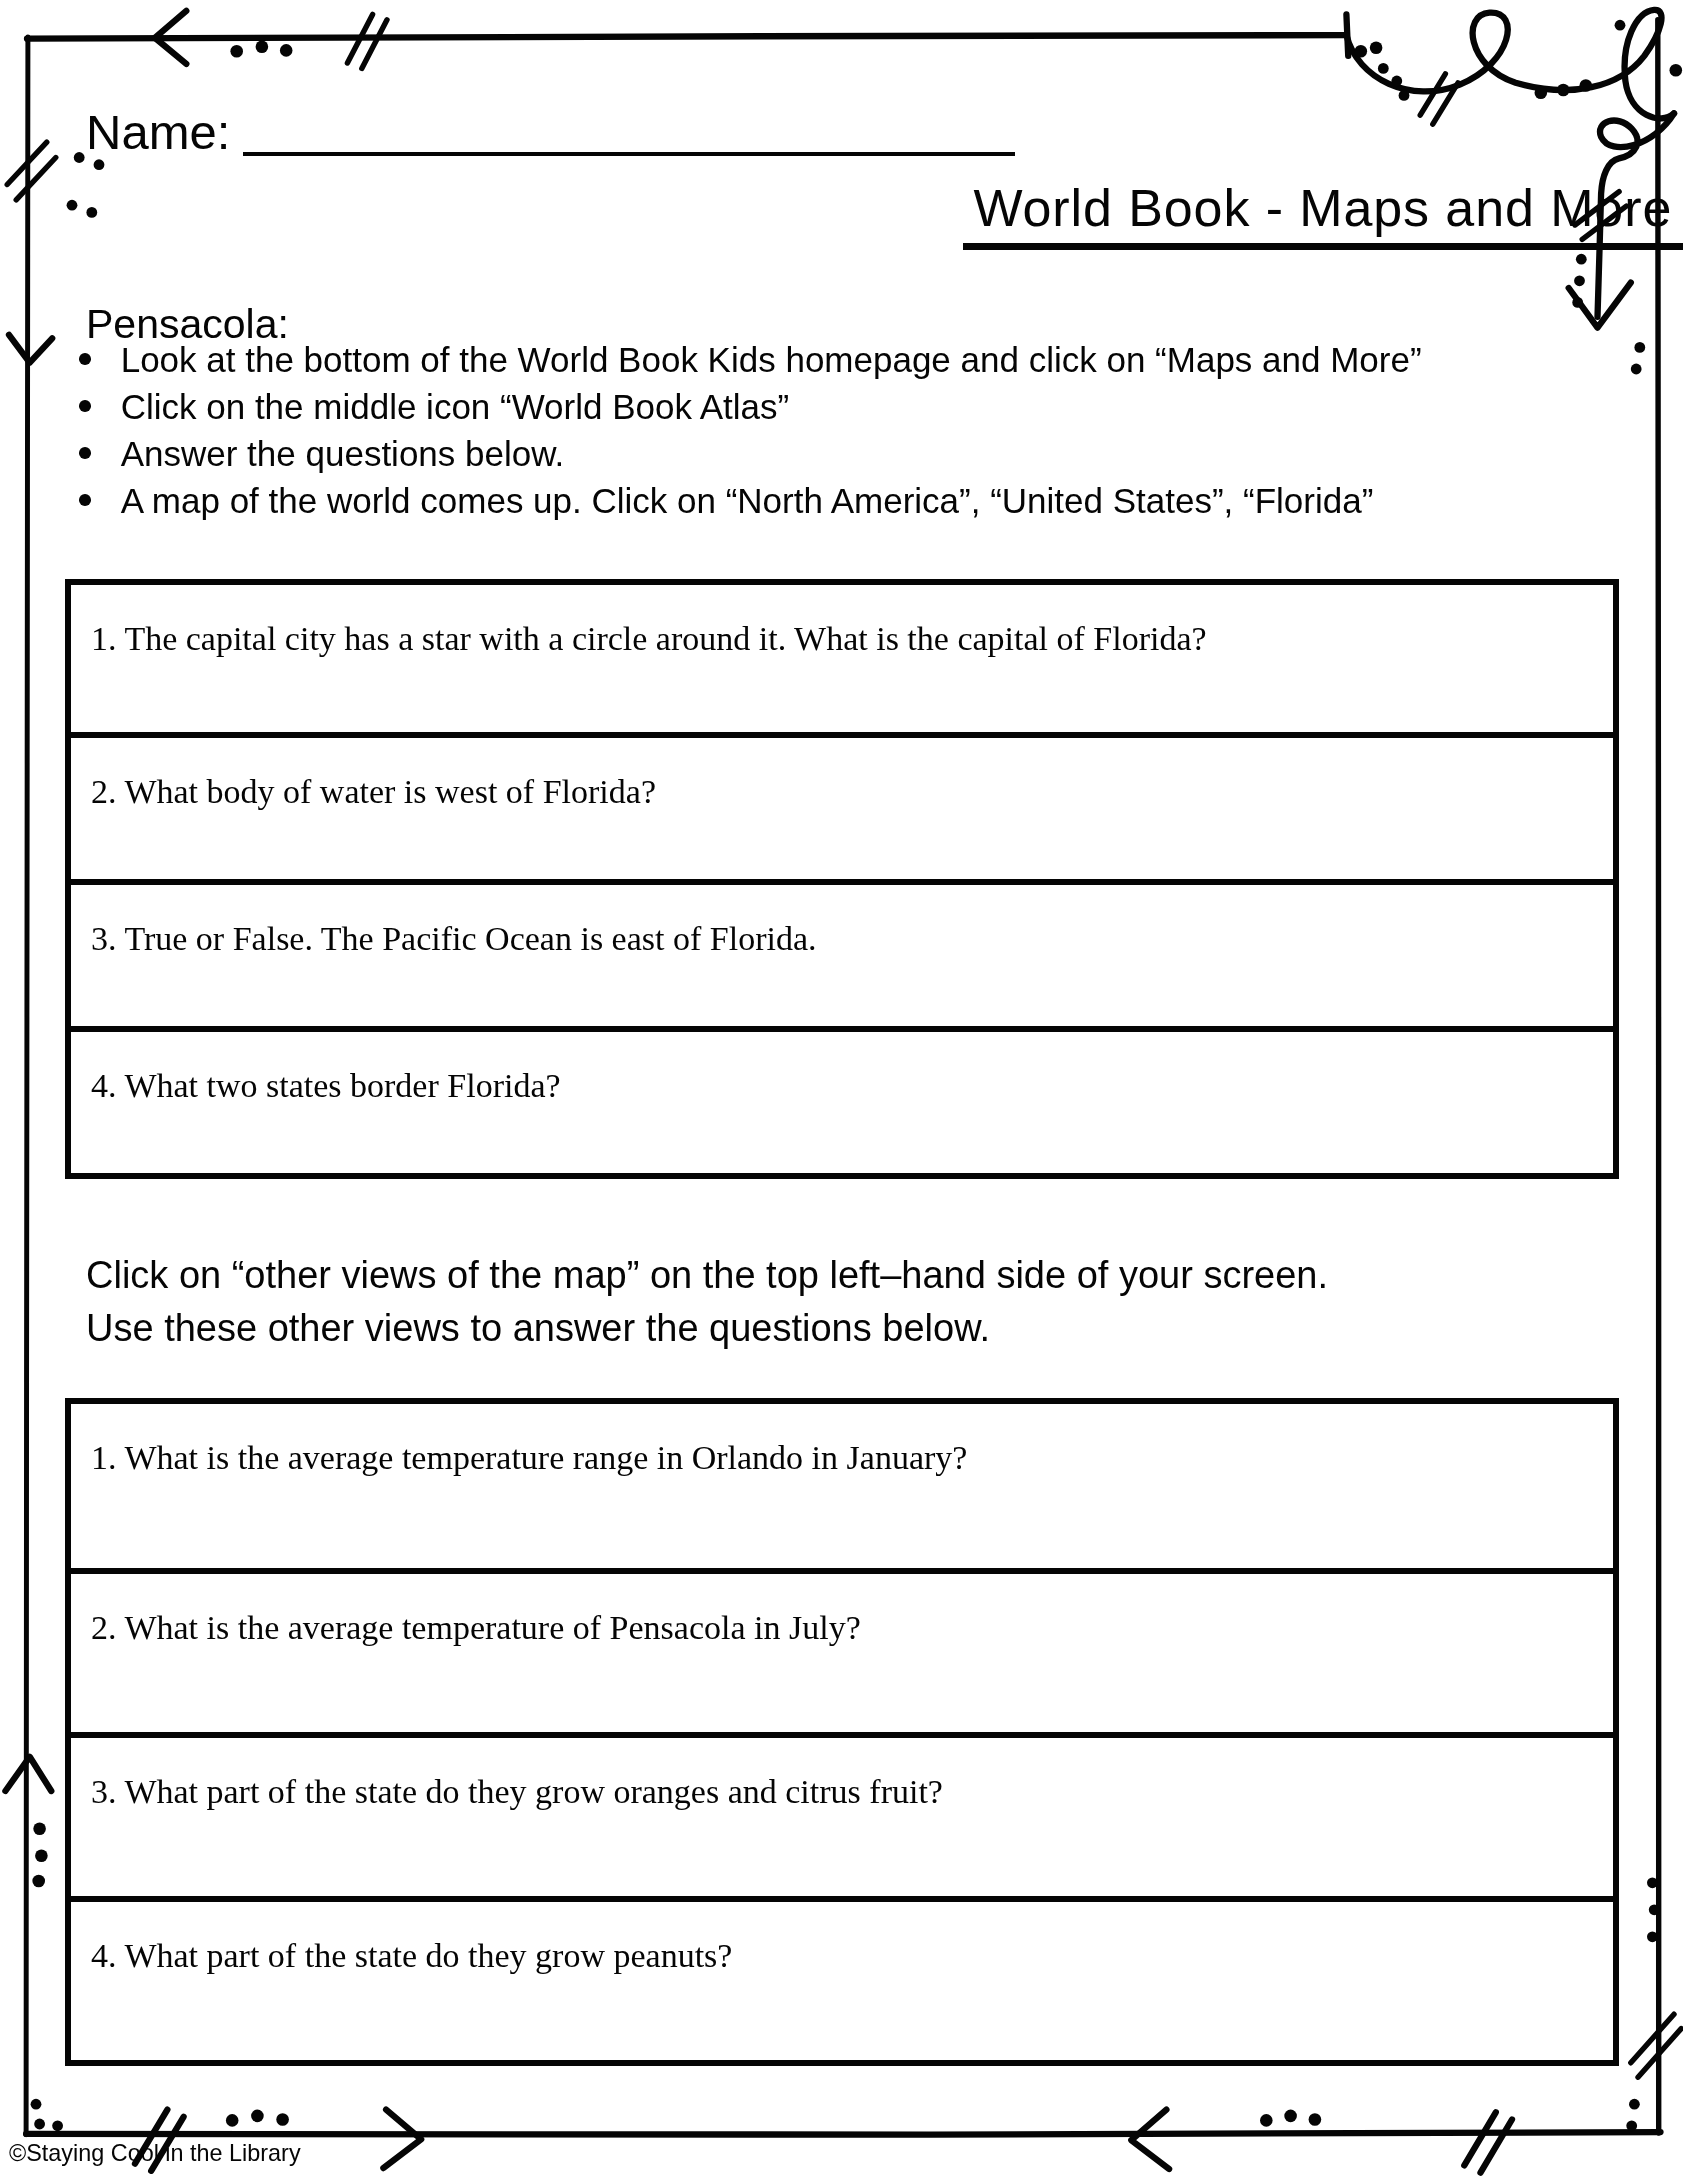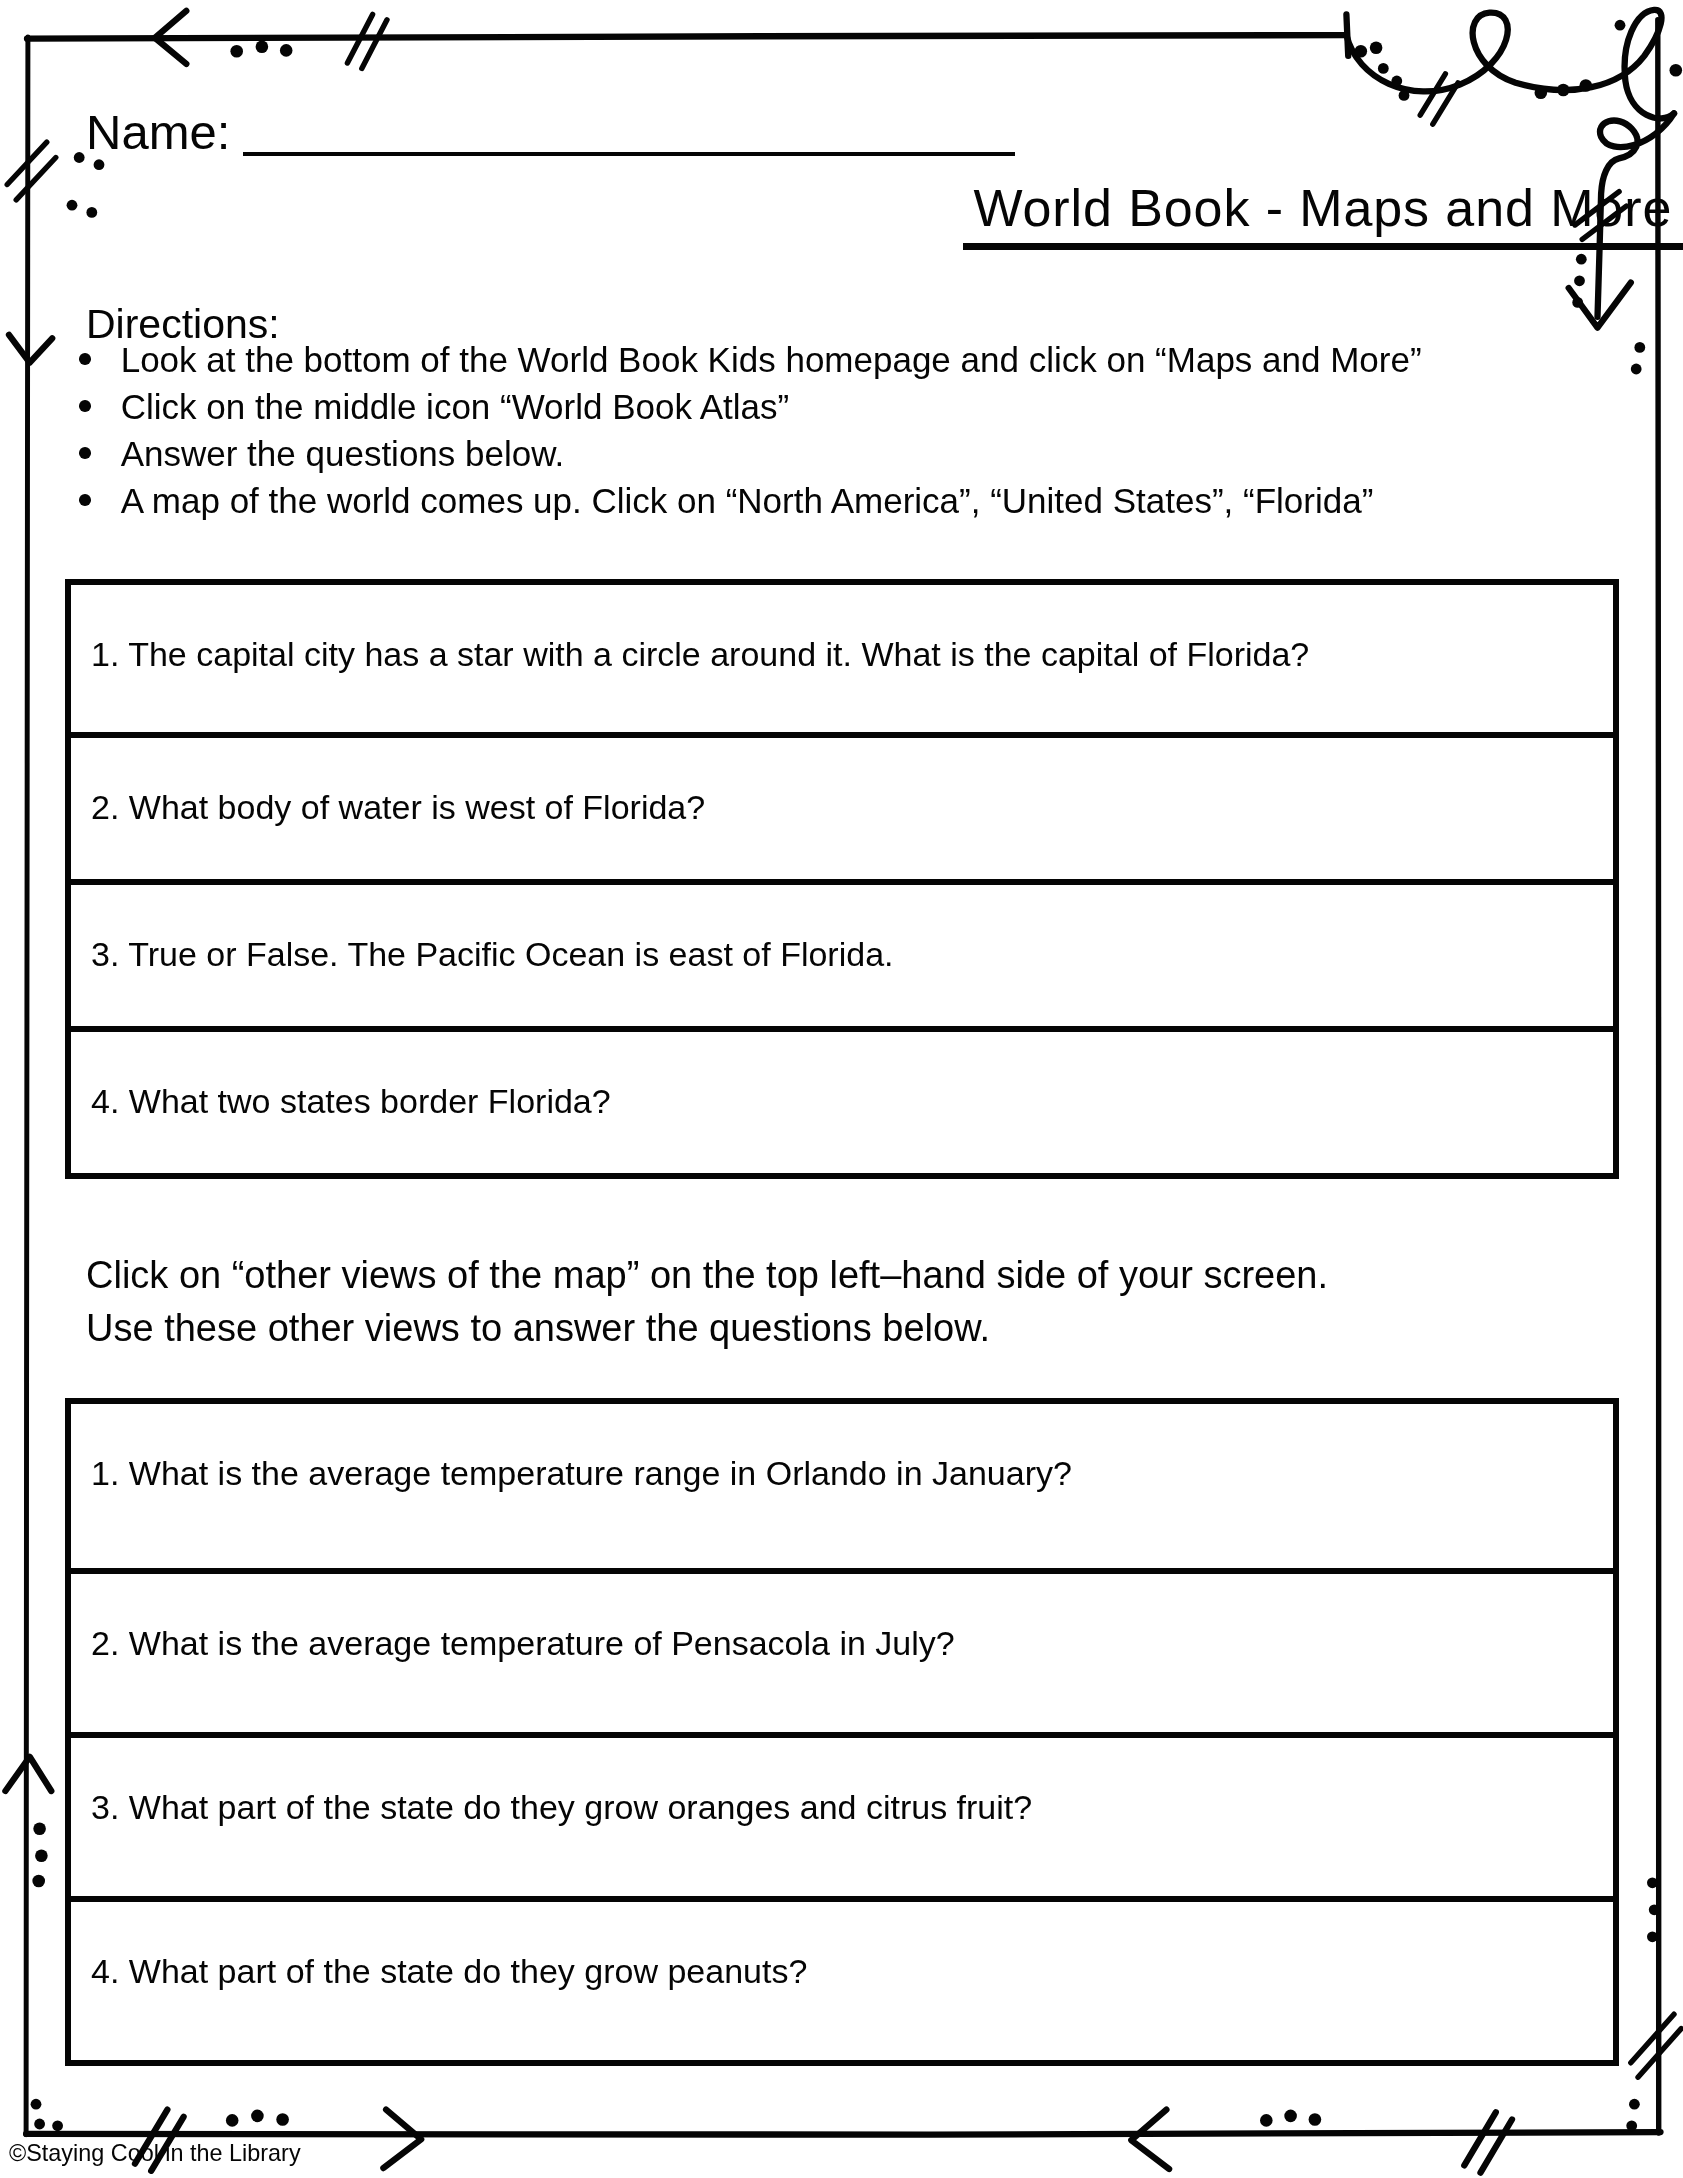--- a/index.html
+++ b/index.html
@@ -23,21 +23,21 @@
     padding:0 10.8px 5.4px 10.8px;border-bottom:7.2px solid #050505;white-space:nowrap;
   }
 
   .directions-heading{position:absolute;left:86px;top:301px;font-size:41px;white-space:nowrap;}
   .directions-list{position:absolute;left:79px;top:336px;margin:0;padding:0;list-style:none;}
   .directions-list li{display:flex;align-items:flex-start;height:47px;}
   .bullet-dot{flex:0 0 11.7px;width:11.7px;height:11.7px;border-radius:50%;background:#050505;margin-top:17px;margin-right:30px;}
   .bullet-text{font-size:35px;line-height:47px;white-space:nowrap;}
 
   .qtable{position:absolute;left:65px;width:1554px;box-sizing:border-box;border:6.3px solid #050505;background:transparent;}
-  .qtable .qrow{box-sizing:border-box;padding:49px 18px 0 20px;}
+  .qtable .qrow{box-sizing:border-box;padding:34px 18px 0 20px;font-family:Liberation Serif, serif;}
   .qtable .qrow + .qrow{border-top:6.3px solid #050505;}
   .qtable .qrow span{font-size:34px;line-height:40px;white-space:nowrap;display:block;}
   #table-map{top:579px;}
   #table-map .qrow{height:147px;}
   #table-views{top:1398px;}
   #table-views .qrow{height:164px;}
 
   .mid-text{position:absolute;left:86px;top:1249px;}
   .mid-text div{font-size:38px;line-height:53px;white-space:nowrap;}
 
@@ -139,21 +139,21 @@
 
   <div class="name-block">
     <span class="name-label">Name:</span>
     <div class="name-line"></div>
   </div>
 
   <div class="title-block">
     <span class="title-text">World Book - Maps and More</span>
   </div>
 
-  <div class="directions-heading">Directions:</div>
+  <div class="directions-heading">Pensacola:</div>
   <ul class="directions-list">
     <li>
       <span class="bullet-dot"></span>
       <span class="bullet-text">Look at the bottom of the World Book Kids homepage and click on “Maps and More”</span>
     </li>
     <li>
       <span class="bullet-dot"></span>
       <span class="bullet-text">Click on the middle icon “World Book Atlas”</span>
     </li>
     <li>

